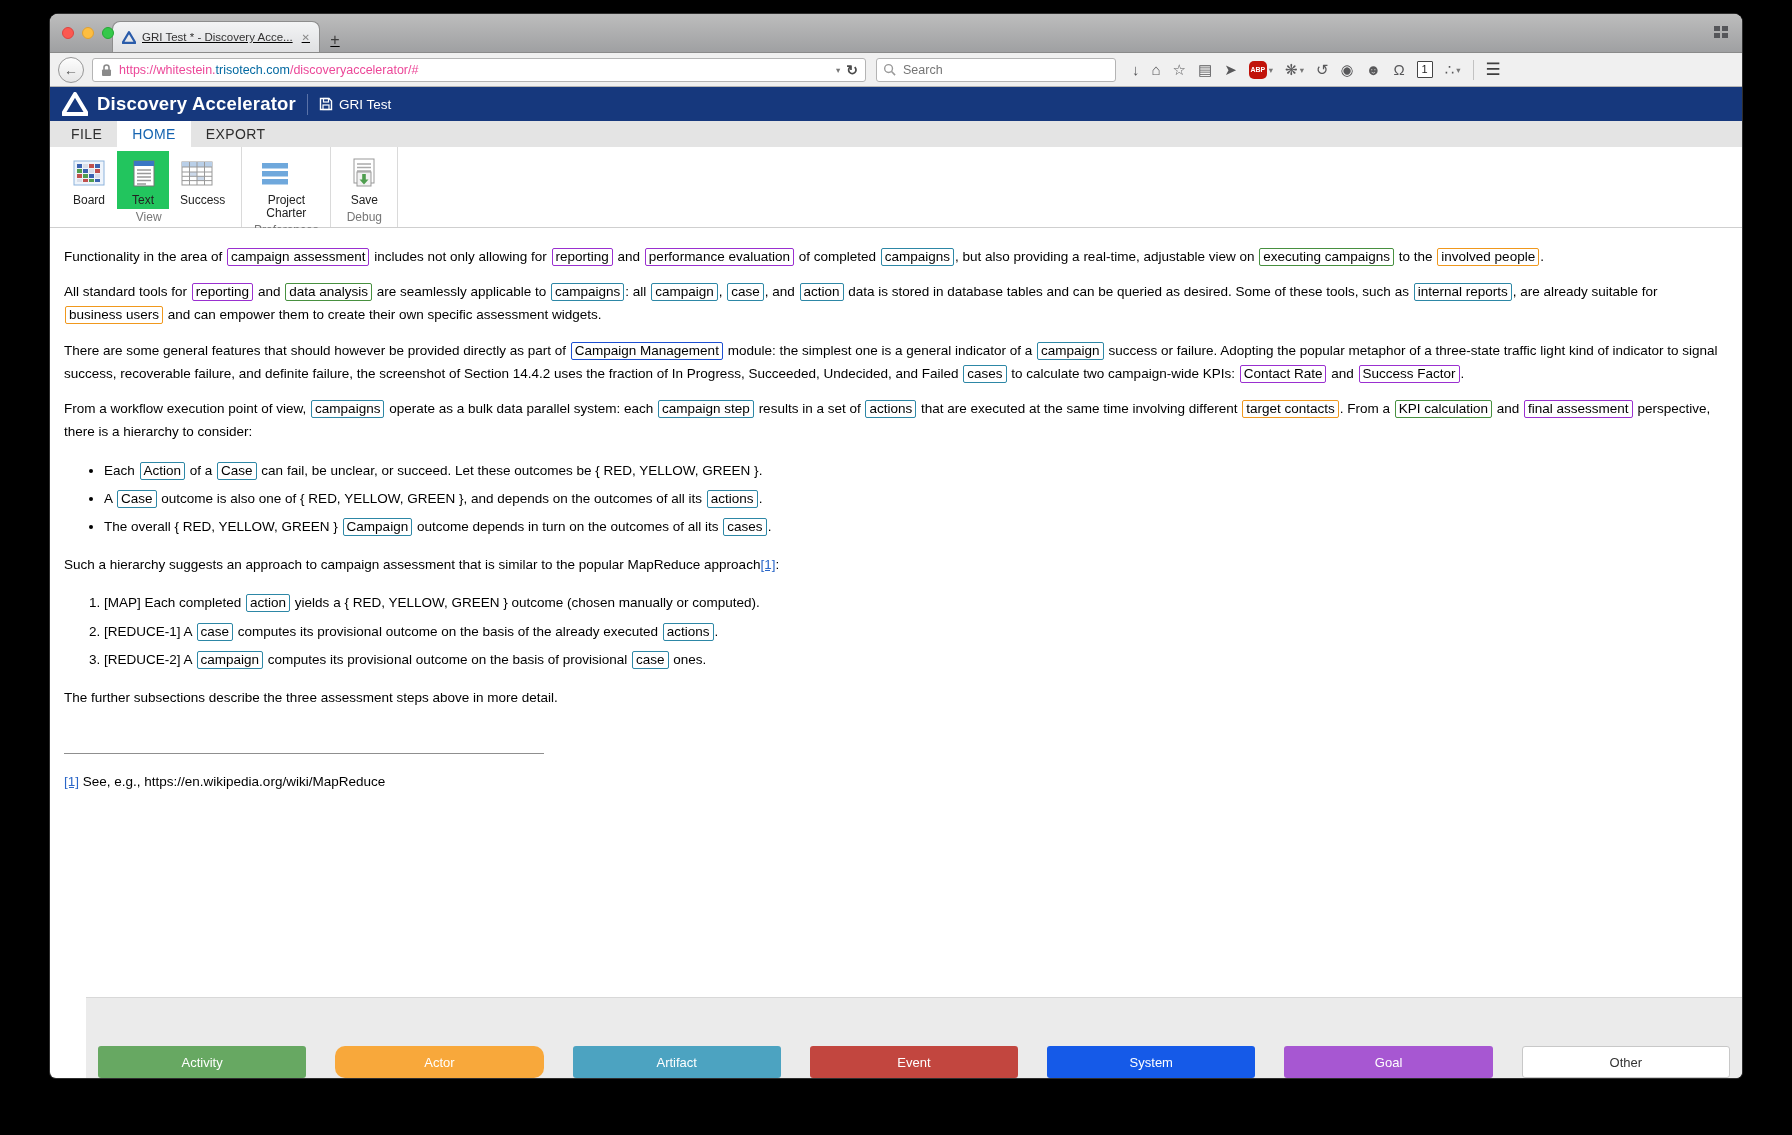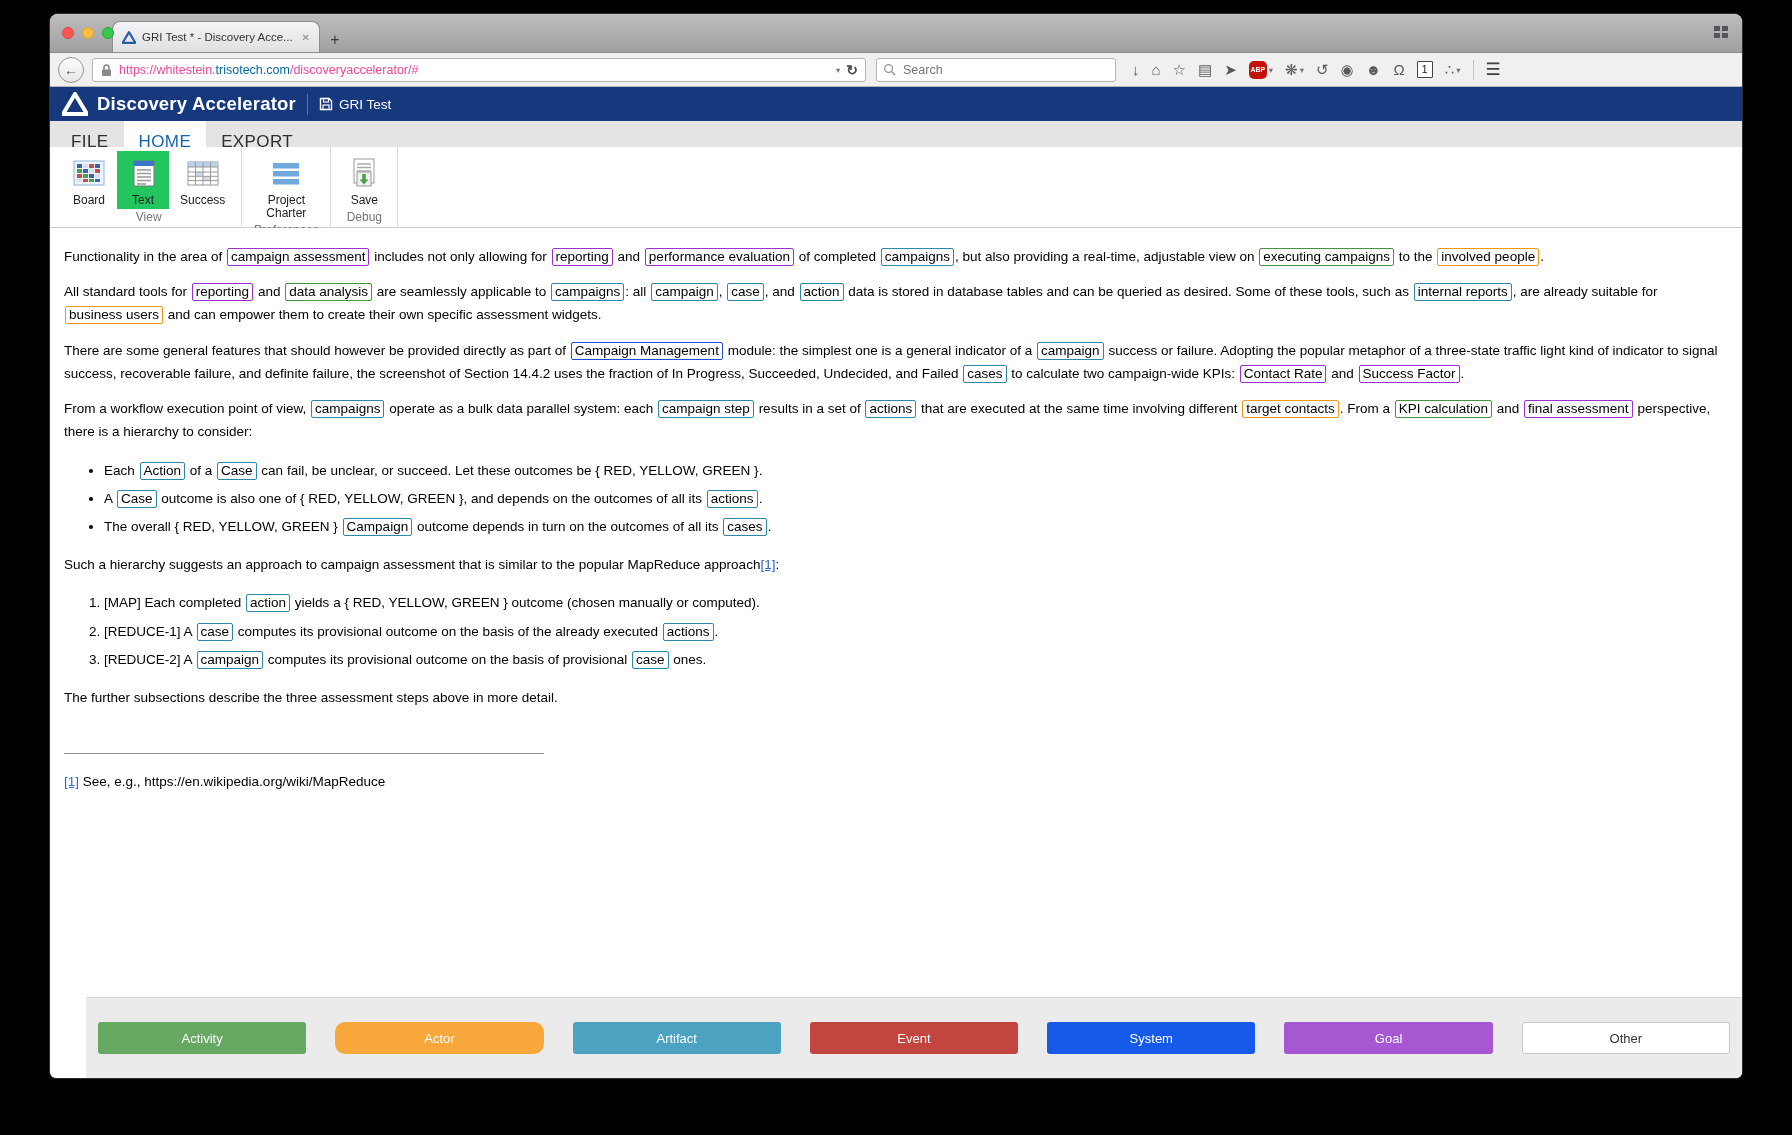--- a/index.html
+++ b/index.html
@@ -3,21 +3,21 @@
 <meta charset="utf-8">
 <style>
   html,body{margin:0;padding:0;width:1792px;height:1135px;background:#000;overflow:hidden;
     font-family:"Liberation Sans",sans-serif;}
   .window{position:absolute;left:50px;top:14px;width:1692px;height:1064px;
     border-radius:8px 8px 6px 6px;overflow:hidden;display:flex;flex-direction:column;
     background:#fff;box-shadow:0 0 0 1px #2e2e2e;}
 
   
   .tabbar{height:38px;flex-shrink:0;background:linear-gradient(#bdbdbd,#9fa0a2);
-    border-bottom:1px solid #8a8a8a;position:relative;display:flex;align-items:flex-end;}
+    border-bottom:1px solid #8a8a8a;position:relative;display:flex;align-items:flex-end;text-decoration:underline;}
   .traffic{position:absolute;left:12px;top:13px;display:flex;gap:8px;}
   .light{width:12px;height:12px;border-radius:50%;}
   .light.red{background:#fc5850;border:1px solid #dd4440;box-sizing:border-box;}
   .light.yellow{background:#fdbe41;border:1px solid #dfa133;box-sizing:border-box;}
   .light.green{background:#35c84a;border:1px solid #24a834;box-sizing:border-box;}
   .tab{margin-left:62px;width:188px;height:30px;background:linear-gradient(#f3f4f5,#dfe0e2);
     border:1px solid #8d8d8d;border-bottom:none;border-radius:8px 8px 0 0;display:flex;
     align-items:center;padding:0 9px;gap:6px;font-size:11.5px;color:#333;}
   .tab-title{flex:1;white-space:nowrap;overflow:hidden;}
   .tab-close{color:#888;font-size:10px;}
@@ -54,48 +54,48 @@
   .hamburger{font-size:17px;color:#3f3f3f;margin-left:12px;}
 
   
   .appheader{height:34px;flex-shrink:0;background:#16387d;display:flex;align-items:center;padding:0 12px;}
   .apptitle{color:#fff;font-size:18.5px;font-weight:600;margin-left:9px;letter-spacing:.2px;}
   .hdr-sep{width:1px;height:21px;background:#5a72a8;margin:0 11px;}
   .docname{color:#fff;font-size:13.5px;display:flex;align-items:center;gap:6px;}
 
   
   .menubar{height:26px;flex-shrink:0;background:#e4e4e4;display:flex;padding-left:6px;}
-  .menu-item{padding:8px 15px;line-height:26px;font-size:17px;color:#2e2e2e;letter-spacing:.4px;}
+  .menu-item{padding:0 15px;line-height:26px;font-size:14px;color:#2e2e2e;letter-spacing:.4px;}
   .menu-item.active{background:#fff;color:#1664b0;}
 
   
   .ribbon{flex-shrink:0;background:#fff;border-bottom:1px solid #cfcfcf;display:flex;
     height:80px;padding-left:6px;}
   .rgroup{display:flex;flex-direction:column;border-right:1px solid #dadada;padding:0 7px;}
   .rbuttons{display:flex;flex:1;align-items:stretch;padding-top:4px;gap:2px;}
-  .rbtn{display:flex;flex-direction:column;align-items:center;padding:5px 9px 2px;
+  .rbtn{display:flex;flex-direction:column;padding:5px 9px 2px;
     font-size:12px;color:#222;text-align:center;line-height:1.08;}
   .rbtn .ricon{width:34px;height:34px;margin-bottom:4px;}
   .rbtn.active{background:#22c55e;}
   .rbtn .twoline{width:56px;}
   .rgroup-label{text-align:center;font-size:12px;color:#767676;padding:1px 0 4px;}
 
   
   .content{flex:1;background:#fff;overflow:hidden;padding:17px 14px 0;font-size:13.5px;
     color:#000;line-height:1.72;}
   .content p{margin:0 0 12px;}
   .entity{border:1.6px solid;border-radius:2px;padding:0 3px 1px;margin:0 1px;white-space:nowrap;}
   .footref{color:#2a66c8;text-decoration:underline;cursor:pointer;}
   .content ul,.content ol{margin:15px 0;padding-left:40px;}
   .content li{margin:5px 0;}
   .fnrule{border:none;border-top:1px solid #8f8f8f;width:480px;margin:44px 0 16px;}
 
   
   .legendbar{height:80px;flex-shrink:0;background:#ebebeb;border-top:1px solid #d8d8d8;
-    display:flex;align-items:center;padding:0 12px;gap:29px;margin-left:36px;}
+    display:flex;align-items:flex-end;padding:0 12px;gap:29px;margin-left:36px;}
   .legend-btn{flex:1;height:30px;border-radius:3px;border:1px solid transparent;display:flex;
     align-items:center;justify-content:center;font-size:13px;}
 </style>
 </head>
 <body>
 
 <div class="window">
 
   <div class="tabbar">
     <div class="traffic">

